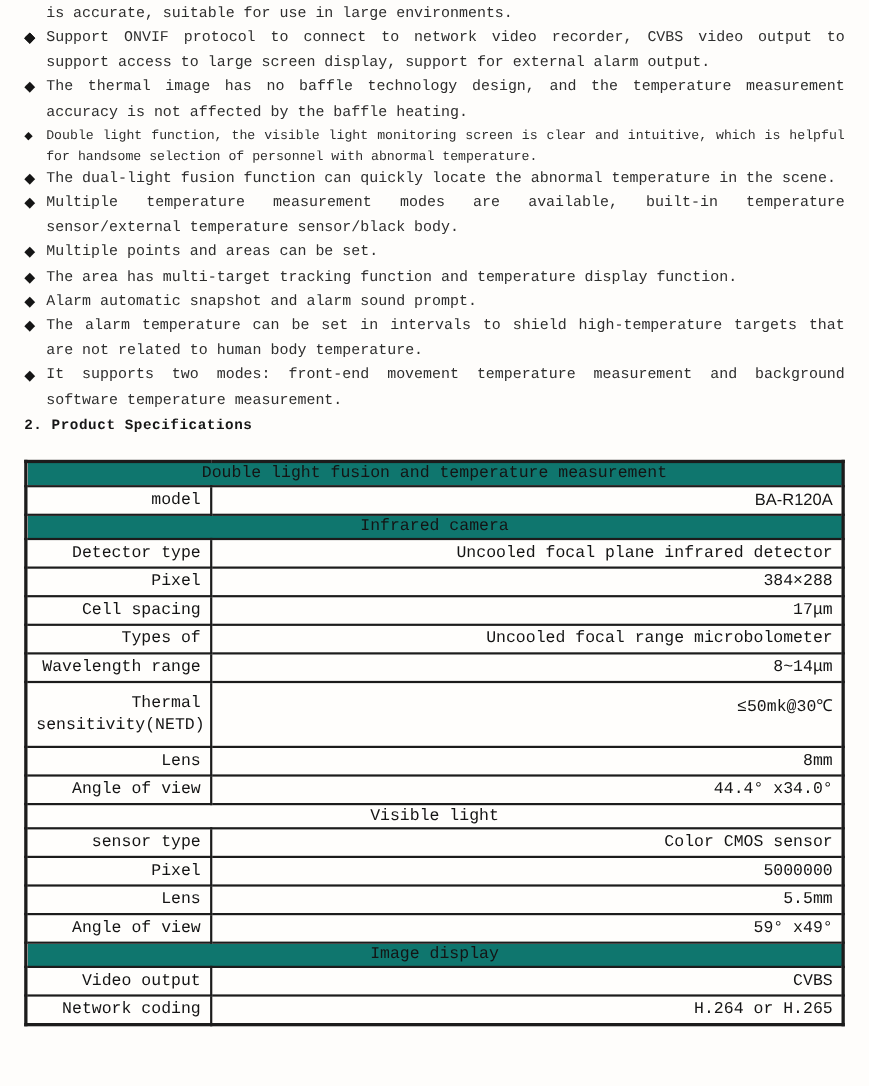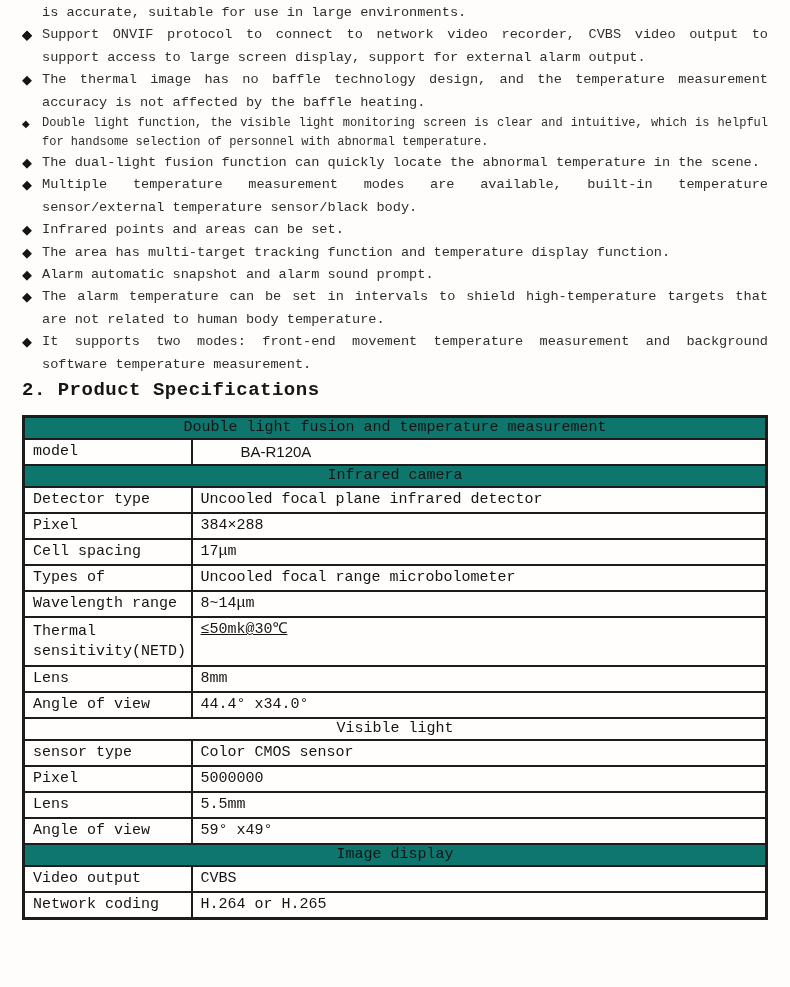--- a/index.html
+++ b/index.html
@@ -26,50 +26,51 @@
     position:absolute;left:0;top:0;
     font-family:"DejaVu Sans",sans-serif;
     font-size:13px;line-height:22.4px;color:#151515;
   }
   .bullet.small{font-size:12px;line-height:19px;}
   .bullet.small .marker{font-size:10px;line-height:19px;}
   .bullet.continuation{padding-left:20px;}
 
   
   .heading{
-    margin:3px 0 14px 0;
+    margin:3px 0 24px 0;
     font-family:"Liberation Mono","DejaVu Sans Mono",monospace;
-    font-size:19px;font-weight:700;color:#161616;
+    font-size:13px;font-weight:700;color:#161616;
     letter-spacing:.5px;
   }
 
   
   table.spec{
     width:746px;
     border-collapse:collapse;
     table-layout:fixed;
     border:3px solid #1c1c1c;
     background:#fffefc;
   }
   table.spec td{
     border:2px solid #1c1c1c;
     font-family:"Liberation Mono","DejaVu Sans Mono",monospace;
     font-size:15px;line-height:20px;color:#141414;
     padding:0 8px;
     overflow:hidden;white-space:normal;
     vertical-align:middle;
+    text-align:right;
   }
   col.c1{width:168px;}
   tr.section td{
     height:20px;background:#0f766e;text-align:center;
   }
   tr.section.plain td{background:transparent;}
   tr.kv td{height:24px;}
   tr.kv.tall td{height:45px;}
-  tr.kv.tall td.val{vertical-align:top;padding-top:2px;text-decoration:underline;}
+  tr.kv.tall td.val{vertical-align:top;padding-top:12px;}
   td.val.indent{padding-left:48px;}
   td.val.sans{font-family:"Liberation Sans",sans-serif;font-size:15px;}
 </style>
 </head>
 <body>
 
 <div class="doc">
 
   <div class="features">
 
@@ -105,21 +106,21 @@
       <span>The dual-light fusion function can quickly locate the abnormal temperature in the scene.</span>
     </div>
 
     <div class="bullet">
       <span class="marker">◆</span>
       <span>Multiple temperature measurement modes are available, built-in temperature sensor/external temperature sensor/black body.</span>
     </div>
 
     <div class="bullet">
       <span class="marker">◆</span>
-      <span>Infrared points and areas can be set.</span>
+      <span>Multiple points and areas can be set.</span>
     </div>
 
     <div class="bullet">
       <span class="marker">◆</span>
       <span>The area has multi-target tracking function and temperature display function.</span>
     </div>
 
     <div class="bullet">
       <span class="marker">◆</span>
       <span>Alarm automatic snapshot and alarm sound prompt.</span>

